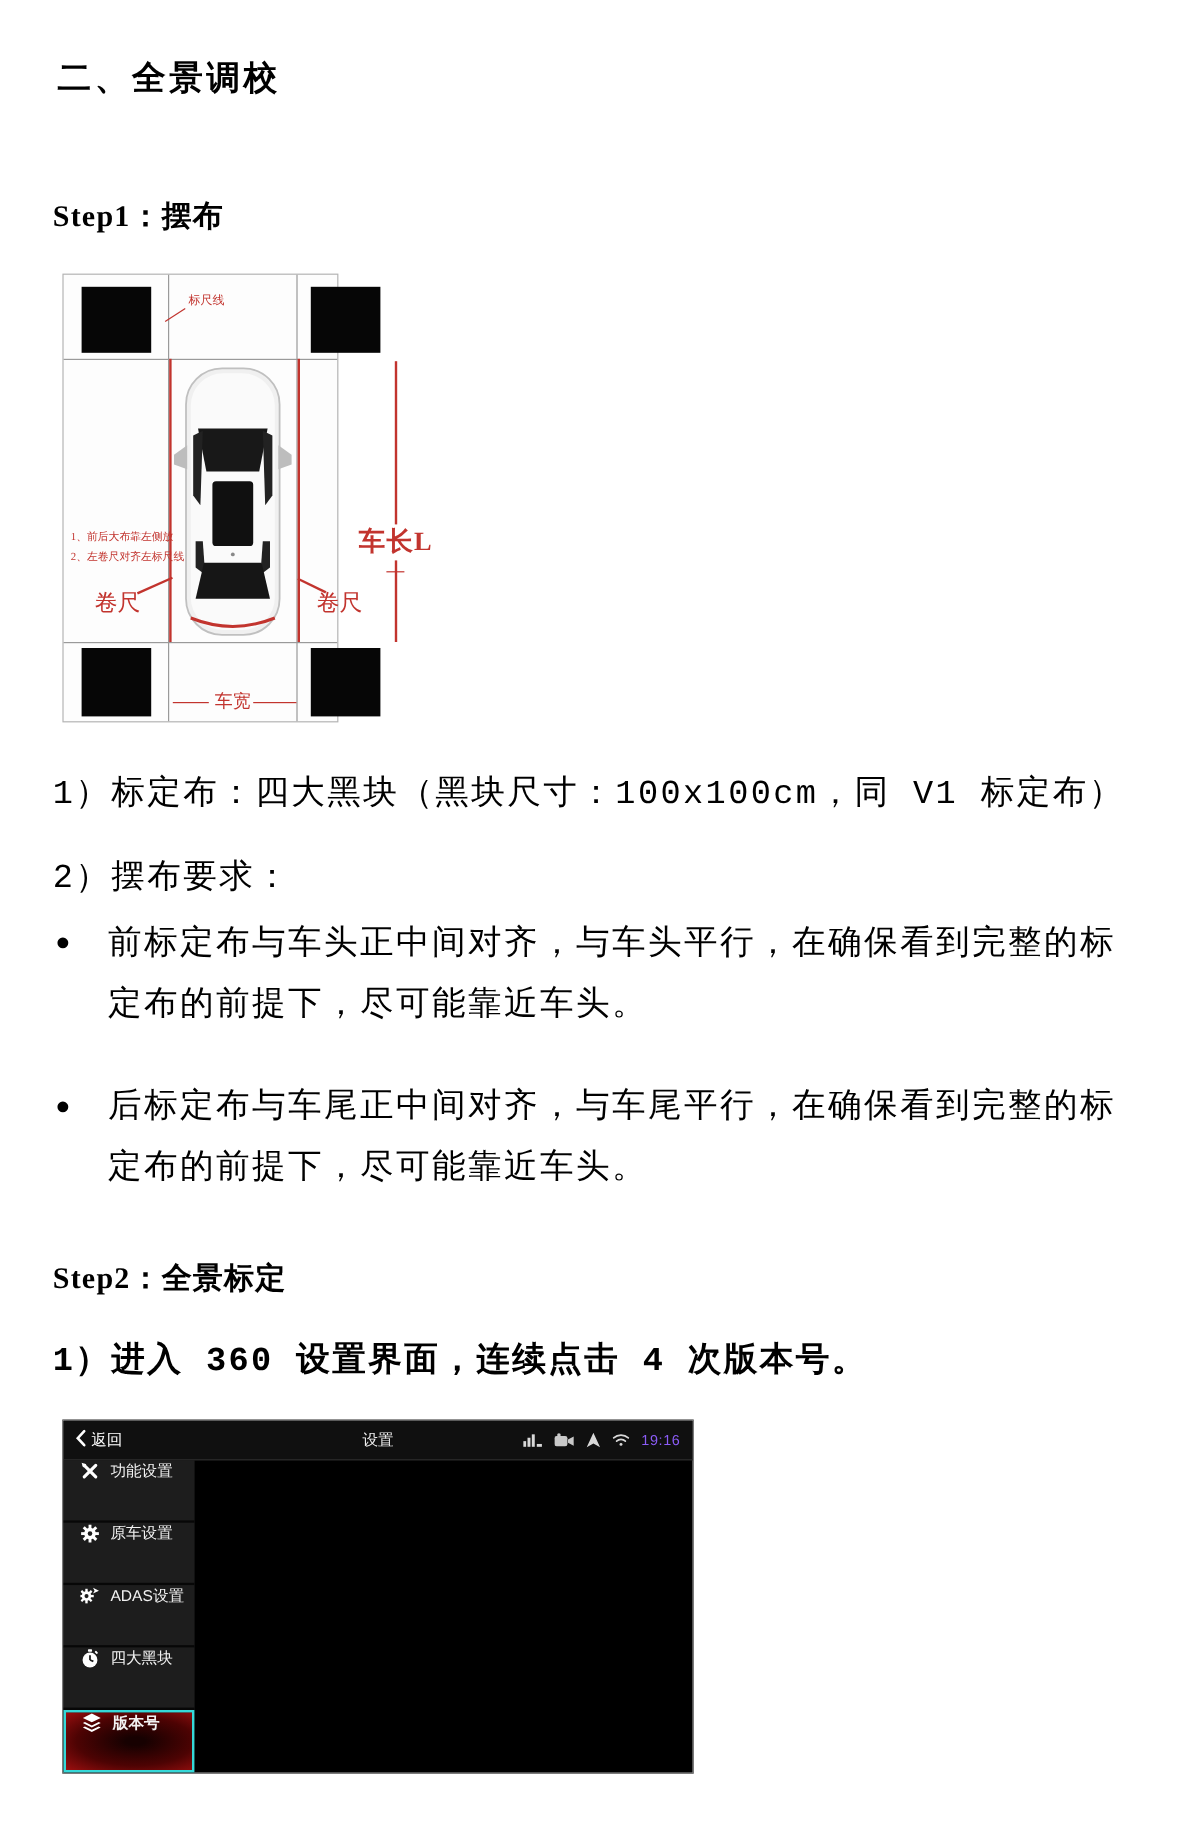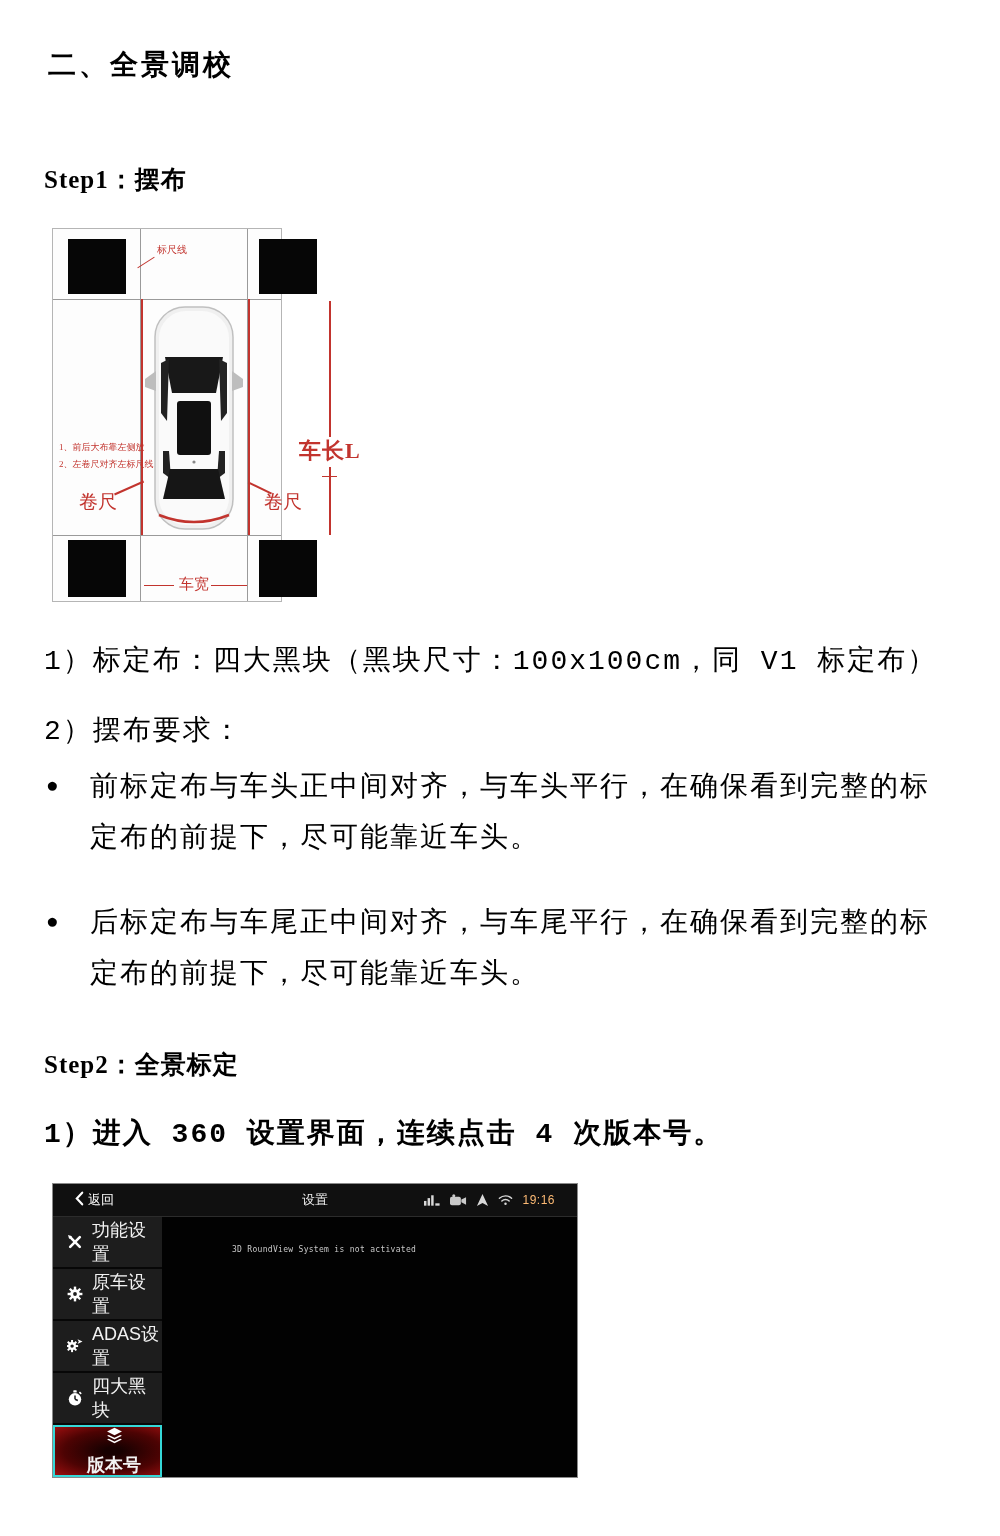--- a/index.html
+++ b/index.html
@@ -76,43 +76,42 @@
   
   .shot {
     position:absolute; left:52px; top:1183px; width:526px; height:295px;
     background:#000; border:1px solid #8a8a8a;
     font-family:"Liberation Sans","DejaVu Sans",sans-serif;
     display:flex; flex-direction:column;
   }
   .topbar {
     height:33px; background:#101010; border-bottom:1px solid #2c2c2c;
     display:flex; align-items:center; color:#fff; flex:0 0 auto;
-    padding:0 22px; position:relative;
+    padding:0 10px; position:relative;
   }
   .back-btn { display:flex; align-items:center; gap:4px; font-size:13px; color:#fff; cursor:default; }
   .topbar-title {
     position:absolute; left:0; right:0; text-align:center; font-size:13px; color:#eee;
     pointer-events:none;
   }
   .status-group { margin-left:auto; display:flex; align-items:center; gap:9px; z-index:1; }
   .status-group svg { display:block; }
-  .clock { font-size:12px; color:#fdba74; letter-spacing:0.5px; }
+  .clock { font-size:12px; color:#8b5cf6; letter-spacing:0.5px; }
   .shot-body { flex:1; display:flex; min-height:0; }
   .sidebar { width:109px; background:#1d1d1d; display:flex; flex-direction:column; flex:0 0 auto; }
   .side-item {
-    height:52px; flex:0 0 auto; display:flex; align-items:center; gap:9px; padding-left:13px;
-    color:#f2f2f2; font-size:18px; border-bottom:2px solid #070707; background:#1d1d1d;
+    height:52px; flex:0 0 auto; display:flex; align-items:flex-start; gap:9px; padding-left:13px;
+    color:#f2f2f2; font-size:13px; border-bottom:2px solid #070707; background:#1d1d1d;
   }
   .side-item:last-child { border-bottom:none; flex:1; }
   .side-item .icn { width:17px; height:17px; flex:0 0 auto; display:flex; align-items:center; justify-content:center; }
   .side-item.highlight {
     border:2px solid #35d8d8;
     background:radial-gradient(ellipse at 55% 50%, #170101 10%, #4d0303 60%, #9c0f0f 100%);
     font-weight:bold;
-    flex-direction:column;
   }
   .mainpane { flex:1; background:#020202; position:relative; }
   .activation-msg {
     position:absolute; left:70px; top:28px;
     font-family:"DejaVu Sans Mono","Liberation Mono",monospace;
     font-size:8px; color:#c9c9c9; letter-spacing:0.3px; white-space:nowrap;
   }
 </style>
 </head>
 <body>
@@ -287,17 +286,14 @@
           <svg width="17" height="17" viewBox="0 0 16 16" fill="#fff">
               <polygon points="8,0.8 15,4.3 8,7.8 1,4.3"></polygon>
               <polygon points="2.6,7.5 8,10.2 13.4,7.5 15,8.3 8,11.8 1,8.3"></polygon>
               <polygon points="2.6,11 8,13.7 13.4,11 15,11.8 8,15.3 1,11.8"></polygon>
             </svg>
         </span>
         <span>版本号</span>
       </div>
 
     </div>
-    <div class="mainpane">
-      <div class="activation-msg">3D RoundView System is not activated</div>
-    </div>
   </div>
 </div>
 
 </body></html>

